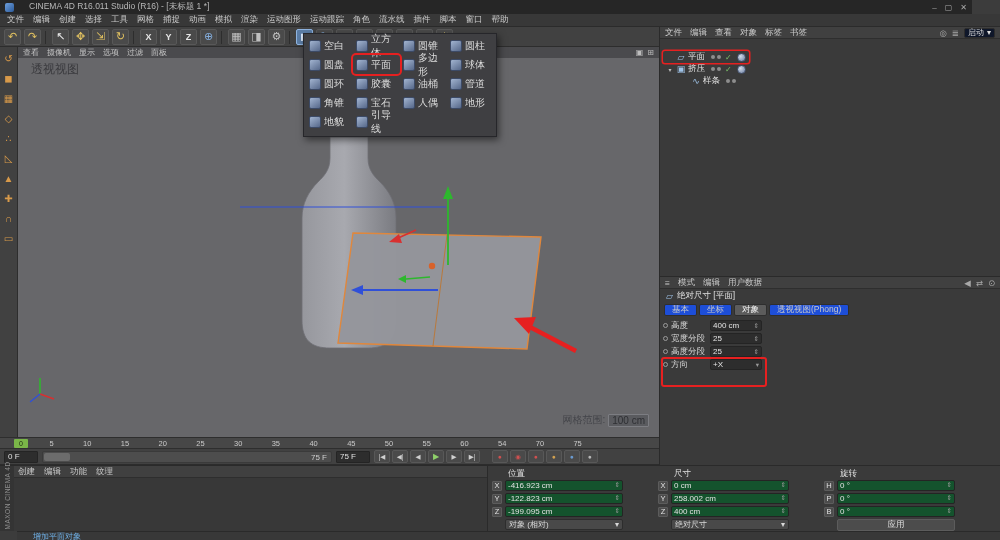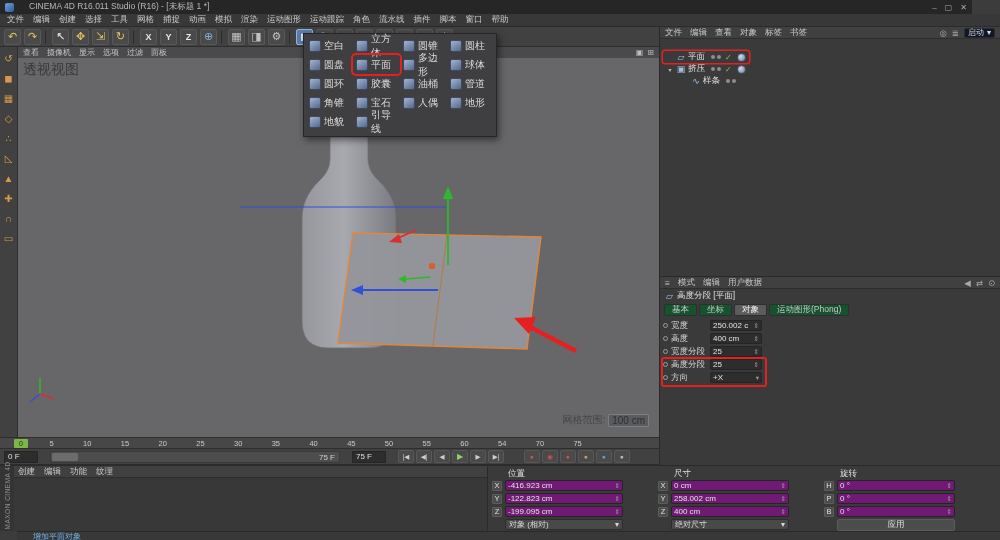--- a/index.html
+++ b/index.html
@@ -29,21 +29,21 @@
   
   .left-toolbar{position:absolute;left:0;top:47px;width:18px;height:390px;background:#414141;border-right:1px solid #2d2d2d;
                 display:flex;flex-direction:column;align-items:center;gap:6px;padding-top:4px}
   .ltool{width:14px;height:14px;display:flex;align-items:center;justify-content:center;font-size:10px;color:#d89a4a}
 
   
   .viewport{position:absolute;left:18px;top:47px;width:641px;height:390px;background:#67676a;overflow:hidden}
   .vp-menu{position:absolute;left:0;top:0;width:100%;height:11px;background:#4a4a4d;display:flex;gap:8px;
            align-items:center;padding:0 5px;font-size:8px;color:#c5c5c5}
   .vp-menu-right{margin-left:auto;display:flex;gap:4px;font-size:8px;color:#bdbdbd}
-  .vp-label{position:absolute;left:5px;top:14px;font-size:14px;color:#3a3a3e}
+  .vp-label{position:absolute;left:13px;top:14px;font-size:12px;color:#3a3a3e}
   .scene{position:absolute;left:0;top:11px}
   .grid-info{position:absolute;right:10px;bottom:10px;display:flex;gap:3px;align-items:center;font-size:10px;color:#44454a}
   .grid-info .gval{background:#5a5b5f;border:1px solid #7c7d82;padding:0 3px;color:#2e2f33;border-radius:1px}
 
   
   .om{position:absolute;left:659px;top:27px;width:341px;height:250px;background:#3a3a3a;
       border-left:1px solid #2a2a2a;border-bottom:1px solid #2a2a2a}
   .panel-menu{height:12px;background:#404040;border-bottom:1px solid #2e2e2e;display:flex;gap:8px;
               align-items:center;padding:0 5px;font-size:8.5px;color:#c9c9c9}
   .panel-menu-right{margin-left:auto;display:flex;gap:5px;align-items:center;color:#a8a8a8}
@@ -61,21 +61,21 @@
   .om-dots i{width:4px;height:4px;border-radius:50%;background:#8d8d8d}
   .om-check{color:#7ec36a;font-size:8px;margin-left:2px}
   .om-tag{width:9px;height:9px;border-radius:50%;margin-left:3px;border:1px solid #46526c;
           background:radial-gradient(circle at 35% 35%,#d2dbe8,#687ca0)}
 
   
   .am{position:absolute;left:659px;top:277px;width:341px;height:188px;background:#3a3a3a;border-left:1px solid #2a2a2a}
   .am-objline{height:13px;display:flex;align-items:center;gap:4px;padding:0 6px;font-size:8.5px;color:#e0e0e0}
   .am-objicon{color:#9fc3e8;font-size:9px}
   .am-tabs{display:flex;gap:2px;padding:2px 4px;height:17px}
-  .am-tab{background:#14532d;border:1px solid #2e2e2e;border-radius:2px;padding:0 7px;font-size:8.5px;
+  .am-tab{background:#1d4ed8;border:1px solid #2e2e2e;border-radius:2px;padding:0 7px;font-size:8.5px;
           color:#c8c8c8;display:flex;align-items:center;height:12px}
   .am-tab.active{background:#5c5c5c;color:#f2f2f2}
   .am-section{height:12px;display:flex;align-items:center;padding:0 6px;font-size:8.5px;color:#ececec}
   .am-fields{position:relative}
   .am-field{height:13px;display:flex;align-items:center;gap:3px;padding-left:3px;font-size:8.5px}
   .key-dot{width:5px;height:5px;border:1px solid #9a9a9a;border-radius:50%;flex:0 0 5px}
   .f-label{width:36px;color:#d8d8d8;overflow:hidden;white-space:nowrap}
   .f-value{width:52px;height:11px;background:#2d2d2d;border:1px solid #242424;border-radius:2px;
            display:flex;align-items:center;padding:0 2px;color:#e2e2e2;font-size:8px}
   .f-text{flex:1;overflow:hidden;white-space:nowrap}
@@ -84,21 +84,21 @@
            border-radius:3px;pointer-events:none}
 
   
   .ruler{position:absolute;left:0;top:437px;width:659px;height:12px;background:#474747;
          border-top:1px solid #2e2e2e;border-bottom:1px solid #2e2e2e}
   .ruler-marker{position:absolute;left:14px;top:1px;width:14px;height:9px;background:#7ab648;color:#1d2a12;
                 font-size:7px;display:flex;align-items:center;justify-content:center;border-radius:1px;z-index:2}
   .ticks{position:absolute;left:16px;top:0;width:566px;height:11px;display:flex;justify-content:space-between;
          align-items:center;font-size:7.5px;color:#cacaca}
   .transport{position:absolute;left:0;top:449px;width:659px;height:16px;background:#414141;border-bottom:1px solid #2c2c2c;
-             display:flex;align-items:center;gap:12px;padding:0 4px}
+             display:flex;align-items:center;gap:4px;padding:0 4px}
   .t-field{background:#2d2d2d;border:1px solid #242424;height:12px;min-width:34px;display:flex;align-items:center;
            padding:0 3px;font-size:8px;color:#e0e0e0;border-radius:1px}
   .t-slider{flex:0 0 290px;height:12px;background:#4d4d4d;border:1px solid #3a3a3a;border-radius:2px;position:relative}
   .t-handle{position:absolute;left:1px;top:1px;width:26px;height:8px;background:#6c6c6c;border-radius:2px}
   .t-range-label{position:absolute;right:4px;top:0;line-height:11px;font-size:8px;color:#cdcdcd}
   .t-buttons,.t-rec{display:flex;gap:2px}
   .t-rec{margin-left:8px}
   .t-btn{min-width:16px;height:13px;background:#4a4a4a;border:1px solid #585858;border-radius:2px;
          display:flex;align-items:center;justify-content:center;font-size:6.5px;color:#cfcfcf;padding:0 1px}
   .t-btn.play{color:#8fd06a;font-size:8px}
@@ -113,22 +113,22 @@
   .branding span{position:absolute;left:-24px;top:29px;width:62px;text-align:center;transform:rotate(-90deg);
                  font-size:6.5px;letter-spacing:.5px;color:#8f8f8f;white-space:nowrap}
   .coords{position:absolute;left:487px;top:465px;width:513px;height:66px;background:#3a3a3a;
           border-top:1px solid #2a2a2a;border-left:1px solid #2a2a2a;padding:2px 4px}
   .coord-grid{display:flex}
   .coord-group{width:166px}
   .coord-title{height:11px;font-size:8.5px;color:#e2e2e2;padding-left:16px}
   .coord-row{height:13px;display:flex;align-items:center;gap:3px}
   .axis-chip{width:10px;height:10px;background:#4c4c4c;border:1px solid #5c5c5c;border-radius:1px;
              display:flex;align-items:center;justify-content:center;font-size:7.5px;color:#e0e0e0}
-  .coord-value{width:118px;height:11px;background:#701a75;border:1px solid #242424;border-radius:2px;
-               display:flex;align-items:center;padding:0 2px;font-size:8px;color:#e2e2e2}
+  .coord-value{width:118px;height:11px;background:#14532d;border:1px solid #242424;border-radius:2px;
+               display:flex;align-items:flex-start;padding:0 2px;font-size:8px;color:#e2e2e2}
   .coord-value .cv{flex:1;overflow:hidden;white-space:nowrap}
   .coord-footer{display:flex;margin-top:1px}
   .coord-cell{width:166px;display:flex}
   .coord-dd{width:118px;height:11px;margin-left:13px;background:#494949;border:1px solid #2d2d2d;border-radius:2px;
             display:flex;align-items:center;justify-content:space-between;padding:0 3px;font-size:8px;color:#d8d8d8}
   .apply-btn{width:118px;height:12px;margin-left:13px;background:#4c4c4c;border:1px solid #5c5c5c;border-radius:2px;
              display:flex;align-items:center;justify-content:center;font-size:8.5px;color:#e2e2e2}
 
   .statusbar{position:absolute;left:17px;top:531px;width:1000px;height:9px;background:#383838;border-top:1px solid #2a2a2a;
              display:flex;align-items:center;padding:0 16px;font-size:8px;color:#6fb1e8}
@@ -348,37 +348,29 @@
           <span>用户数据</span>
         </span>
       <span class="panel-menu-right">
         <span>◀</span>
         <span>⇄</span>
         <span>⊙</span>
       </span>
     </div>
     <div class="am-objline">
       <span class="am-objicon">▱</span>
-      <span>高度分段 [平面]</span>
+      <span>绝对尺寸 [平面]</span>
     </div>
     <div class="am-tabs">
         <span class="am-tab">基本</span>
         <span class="am-tab">坐标</span>
         <span class="am-tab active">对象</span>
-        <span class="am-tab">运动图形(Phong)</span>
+        <span class="am-tab">透视视图(Phong)</span>
       </div>
     <div class="am-fields">
-        <div class="am-field">
-        <span class="key-dot"></span>
-        <span class="f-label">宽度</span>
-        <span class="f-value">
-          <span class="f-text">250.002 c</span>
-          <span class="f-suffix">⇕</span>
-        </span>
-      </div>
         <div class="am-field">
         <span class="key-dot"></span>
         <span class="f-label">高度</span>
         <span class="f-value">
           <span class="f-text">400 cm</span>
           <span class="f-suffix">⇕</span>
         </span>
       </div>
         <div class="am-field">
         <span class="key-dot"></span>

